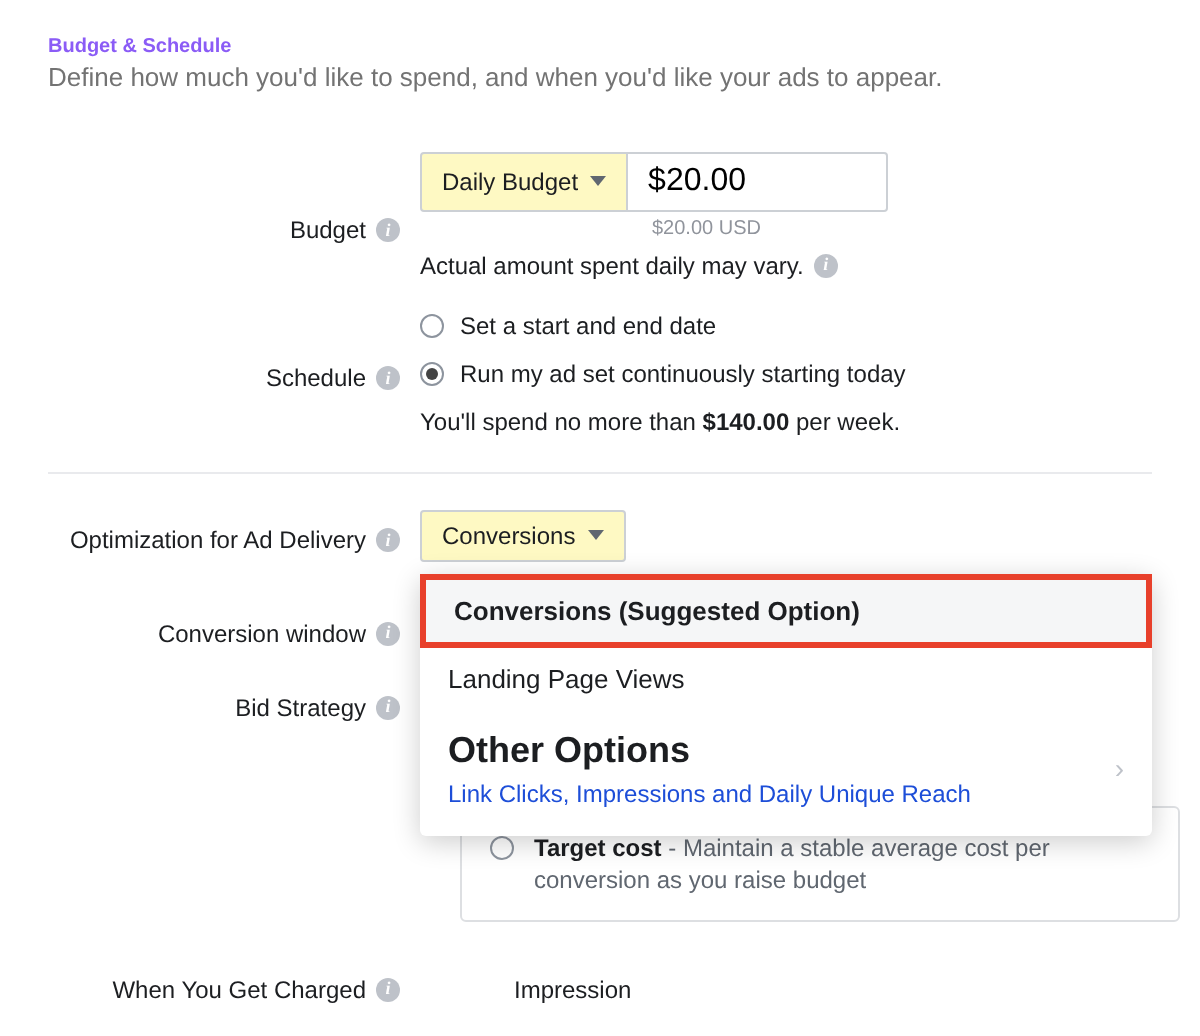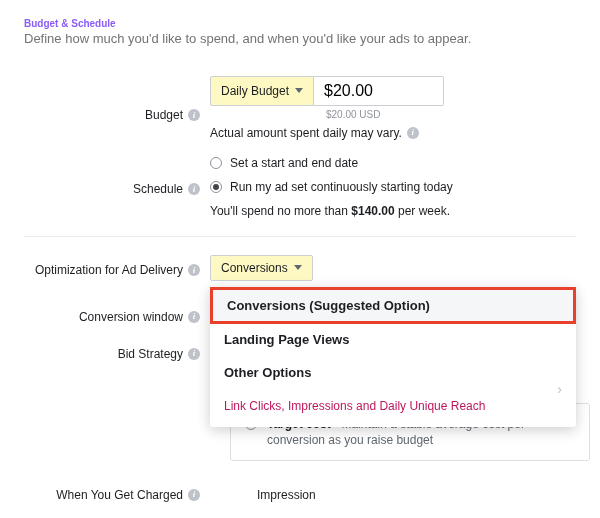--- a/index.html
+++ b/index.html
@@ -98,25 +98,25 @@
     box-shadow: 0 3px 14px rgba(0,0,0,0.2);
     border-radius: 3px;
     z-index: 10;
   }
   .dd-item { padding: 8px 14px; font-size: 13px; cursor: pointer; position: relative;}
   .dd-item.highlight {
     border: 3px solid #e8402b;
     font-weight: 700;
     background: #f5f6f7;
   }
-  .dd-item.bold { font-weight: 700; }
+  .dd-item.bold { font-weight: 400; }
   .dd-other { padding: 10px 14px 14px 14px; display:flex; align-items:center; justify-content:space-between; cursor:pointer;}
   .dd-other .titles { }
-  .dd-other .t1 { font-weight: 700; font-size: 13px; }
-  .dd-other .t2 { font-size: 12px; color: #be185d; margin-top:19px;}
+  .dd-other .t1 { font-weight: 700; font-size: 18px; }
+  .dd-other .t2 { font-size: 12px; color: #1d4ed8; margin-top:4px;}
   .chev { color: #bec2c9; font-size: 14px; }
 
   
   .target-box {
     position: absolute;
     top: 148px;
     right: -14px;
     width: 360px;
     border: 1px solid #dddfe2;
     border-radius: 3px;

